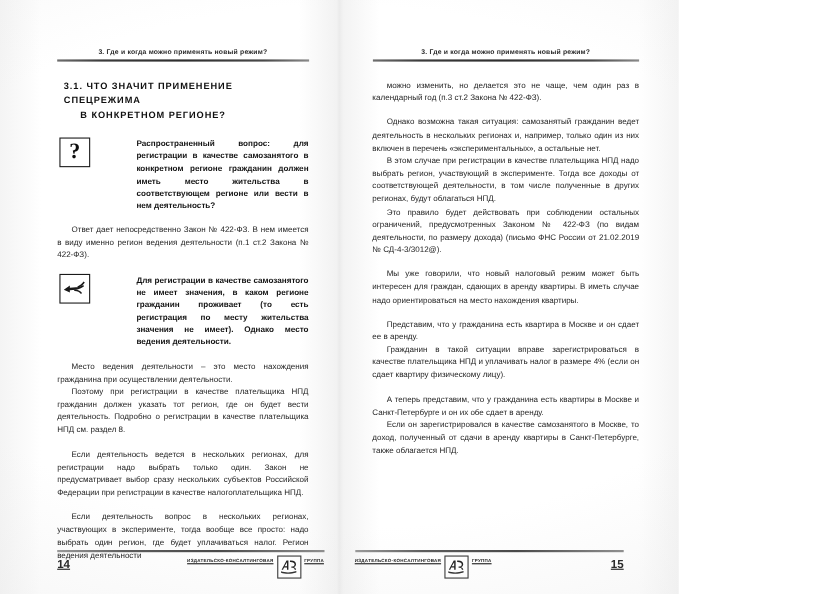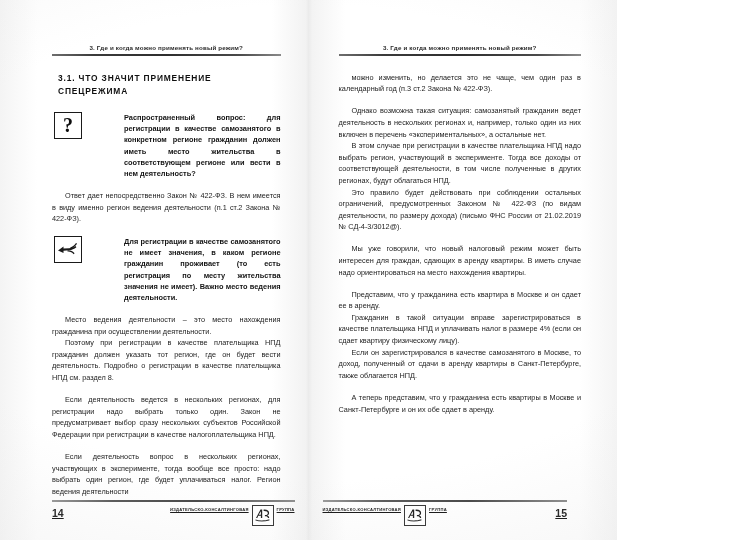--- a/index.html
+++ b/index.html
@@ -193,40 +193,41 @@
 <div class="spread">
 
   <div class="page left">
     <div class="page-inner">
 
       <div class="runhead">3. Где и когда можно применять новый режим?</div>
       <div class="runrule"></div>
 
       <div class="sec-title">
         <span>3.1. ЧТО ЗНАЧИТ ПРИМЕНЕНИЕ СПЕЦРЕЖИМА</span>
+        <span class="l2">В КОНКРЕТНОМ РЕГИОНЕ?</span>
       </div>
 
       <div class="callout q">
         <div class="icon-box">
           <div class="qm">?</div>
         </div>
         <div class="ctext">Распространенный вопрос: для регистрации в качестве самозанятого в конкретном регионе гражданин должен иметь место жительства в соответствующем регионе или вести в нем деятельность?</div>
       </div>
 
       <p class="bp gap">Ответ дает непосредственно Закон № 422-ФЗ. В нем имеется в виду именно регион ведения деятельности (п.1 ст.2 Закона № 422-ФЗ).</p>
 
       <div class="callout" style="margin-top:11px;">
         <div class="icon-box">
           <svg width="22" height="17" viewBox="0 0 22 17">
             <path d="M1 9.5 L6.5 5.5 L6.5 7.6 L12 7.2 C14.5 7.0 16.5 6.4 18.6 5.0 L19.4 6.2 C17.2 8.0 14.8 9.0 12.2 9.3 L6.5 9.8 L6.5 12.0 Z" fill="#1a1a1a"></path>
             <path d="M10.5 9.2 C13.5 9.0 16.0 10.2 17.6 12.3 L16.6 13.2 C15.2 11.4 13.0 10.4 10.5 10.6 Z" fill="#1a1a1a"></path>
             <path d="M13.2 6.6 C15.6 5.6 17.6 4.0 19.0 2.0 L20.1 2.8 C18.6 5.0 16.4 6.8 13.8 7.9 Z" fill="#1a1a1a"></path>
           </svg>
         </div>
-        <div class="ctext">Для регистрации в качестве самозанятого не имеет значения, в каком регионе гражданин проживает (то есть регистрация по месту жительства значения не имеет). Важно место ведения деятельности.</div>
+        <div class="ctext">Для регистрации в качестве самозанятого не имеет значения, в каком регионе гражданин проживает (то есть регистрация по месту жительства значения не имеет). Однако место ведения деятельности.</div>
       </div>
 
       <p class="bp gap">Место ведения деятельности – это место нахождения гражданина при осуществлении деятельности.</p>
       <p class="bp">Поэтому при регистрации в качестве плательщика НПД гражданин должен указать тот регион, где он будет вести деятельность. Подробно о регистрации в качестве плательщика НПД см. раздел 8.</p>
       <p class="bp gap">Если деятельность ведется в нескольких регионах, для регистрации надо выбрать только один. Закон не предусматривает выбор сразу нескольких субъектов Российской Федерации при регистрации в качестве налогоплательщика НПД.</p>
       <p class="bp gap">Если деятельность вопрос в нескольких регионах, участвующих в эксперименте, тогда вообще все просто: надо выбрать один регион, где будет уплачиваться налог. Регион ведения деятельности</p>
     </div>
 
     <div class="footer">
       <div class="foot-rule"></div>
@@ -254,22 +255,22 @@
       <div class="runhead">3. Где и когда можно применять новый режим?</div>
       <div class="runrule"></div>
 
       <p class="bp" style="margin-top:6px;">можно изменить, но делается это не чаще, чем один раз в календарный год (п.3 ст.2 Закона № 422-ФЗ).</p>
       <p class="bp gap">Однако возможна такая ситуация: самозанятый гражданин ведет деятельность в нескольких регионах и, например, только один из них включен в перечень «экспериментальных», а остальные нет.</p>
       <p class="bp">В этом случае при регистрации в качестве плательщика НПД надо выбрать регион, участвующий в эксперименте. Тогда все доходы от соответствующей деятельности, в том числе полученные в других регионах, будут облагаться НПД.</p>
       <p class="bp">Это правило будет действовать при соблюдении остальных ограничений, предусмотренных Законом № 422-ФЗ (по видам деятельности, по размеру дохода) (письмо ФНС России от 21.02.2019 № СД-4-3/3012@).</p>
       <p class="bp gap">Мы уже говорили, что новый налоговый режим может быть интересен для граждан, сдающих в аренду квартиры. В иметь случае надо ориентироваться на место нахождения квартиры.</p>
       <p class="bp gap">Представим, что у гражданина есть квартира в Москве и он сдает ее в аренду.</p>
       <p class="bp">Гражданин в такой ситуации вправе зарегистрироваться в качестве плательщика НПД и уплачивать налог в размере 4% (если он сдает квартиру физическому лицу).</p>
+      <p class="bp gap">А теперь представим, что у гражданина есть квартиры в Москве и Санкт-Петербурге и он их обе сдает в аренду.</p>
       <p class="bp">Если он зарегистрировался в качестве самозанятого в Москве, то доход, полученный от сдачи в аренду квартиры в Санкт-Петербурге, также облагается НПД.</p>
-      <p class="bp gap">А теперь представим, что у гражданина есть квартиры в Москве и Санкт-Петербурге и он их обе сдает в аренду.</p>
     </div>
 
     <div class="footer">
       <div class="foot-rule"></div>
       <div class="foot-row">
         <div class="pub">
           <div class="kicker">ИЗДАТЕЛЬСКО-КОНСАЛТИНГОВАЯ</div>
           <div class="mark">
             <svg width="17" height="16" viewBox="0 0 17 16">
               <path d="M2 11 L6.5 2.5 L8.2 2.5 L8.2 11 L6.9 11 L6.9 8.8 L4.2 8.8 L3.3 11 Z M4.7 7.7 L6.9 7.7 L6.9 4.2 Z" fill="#222"></path>

